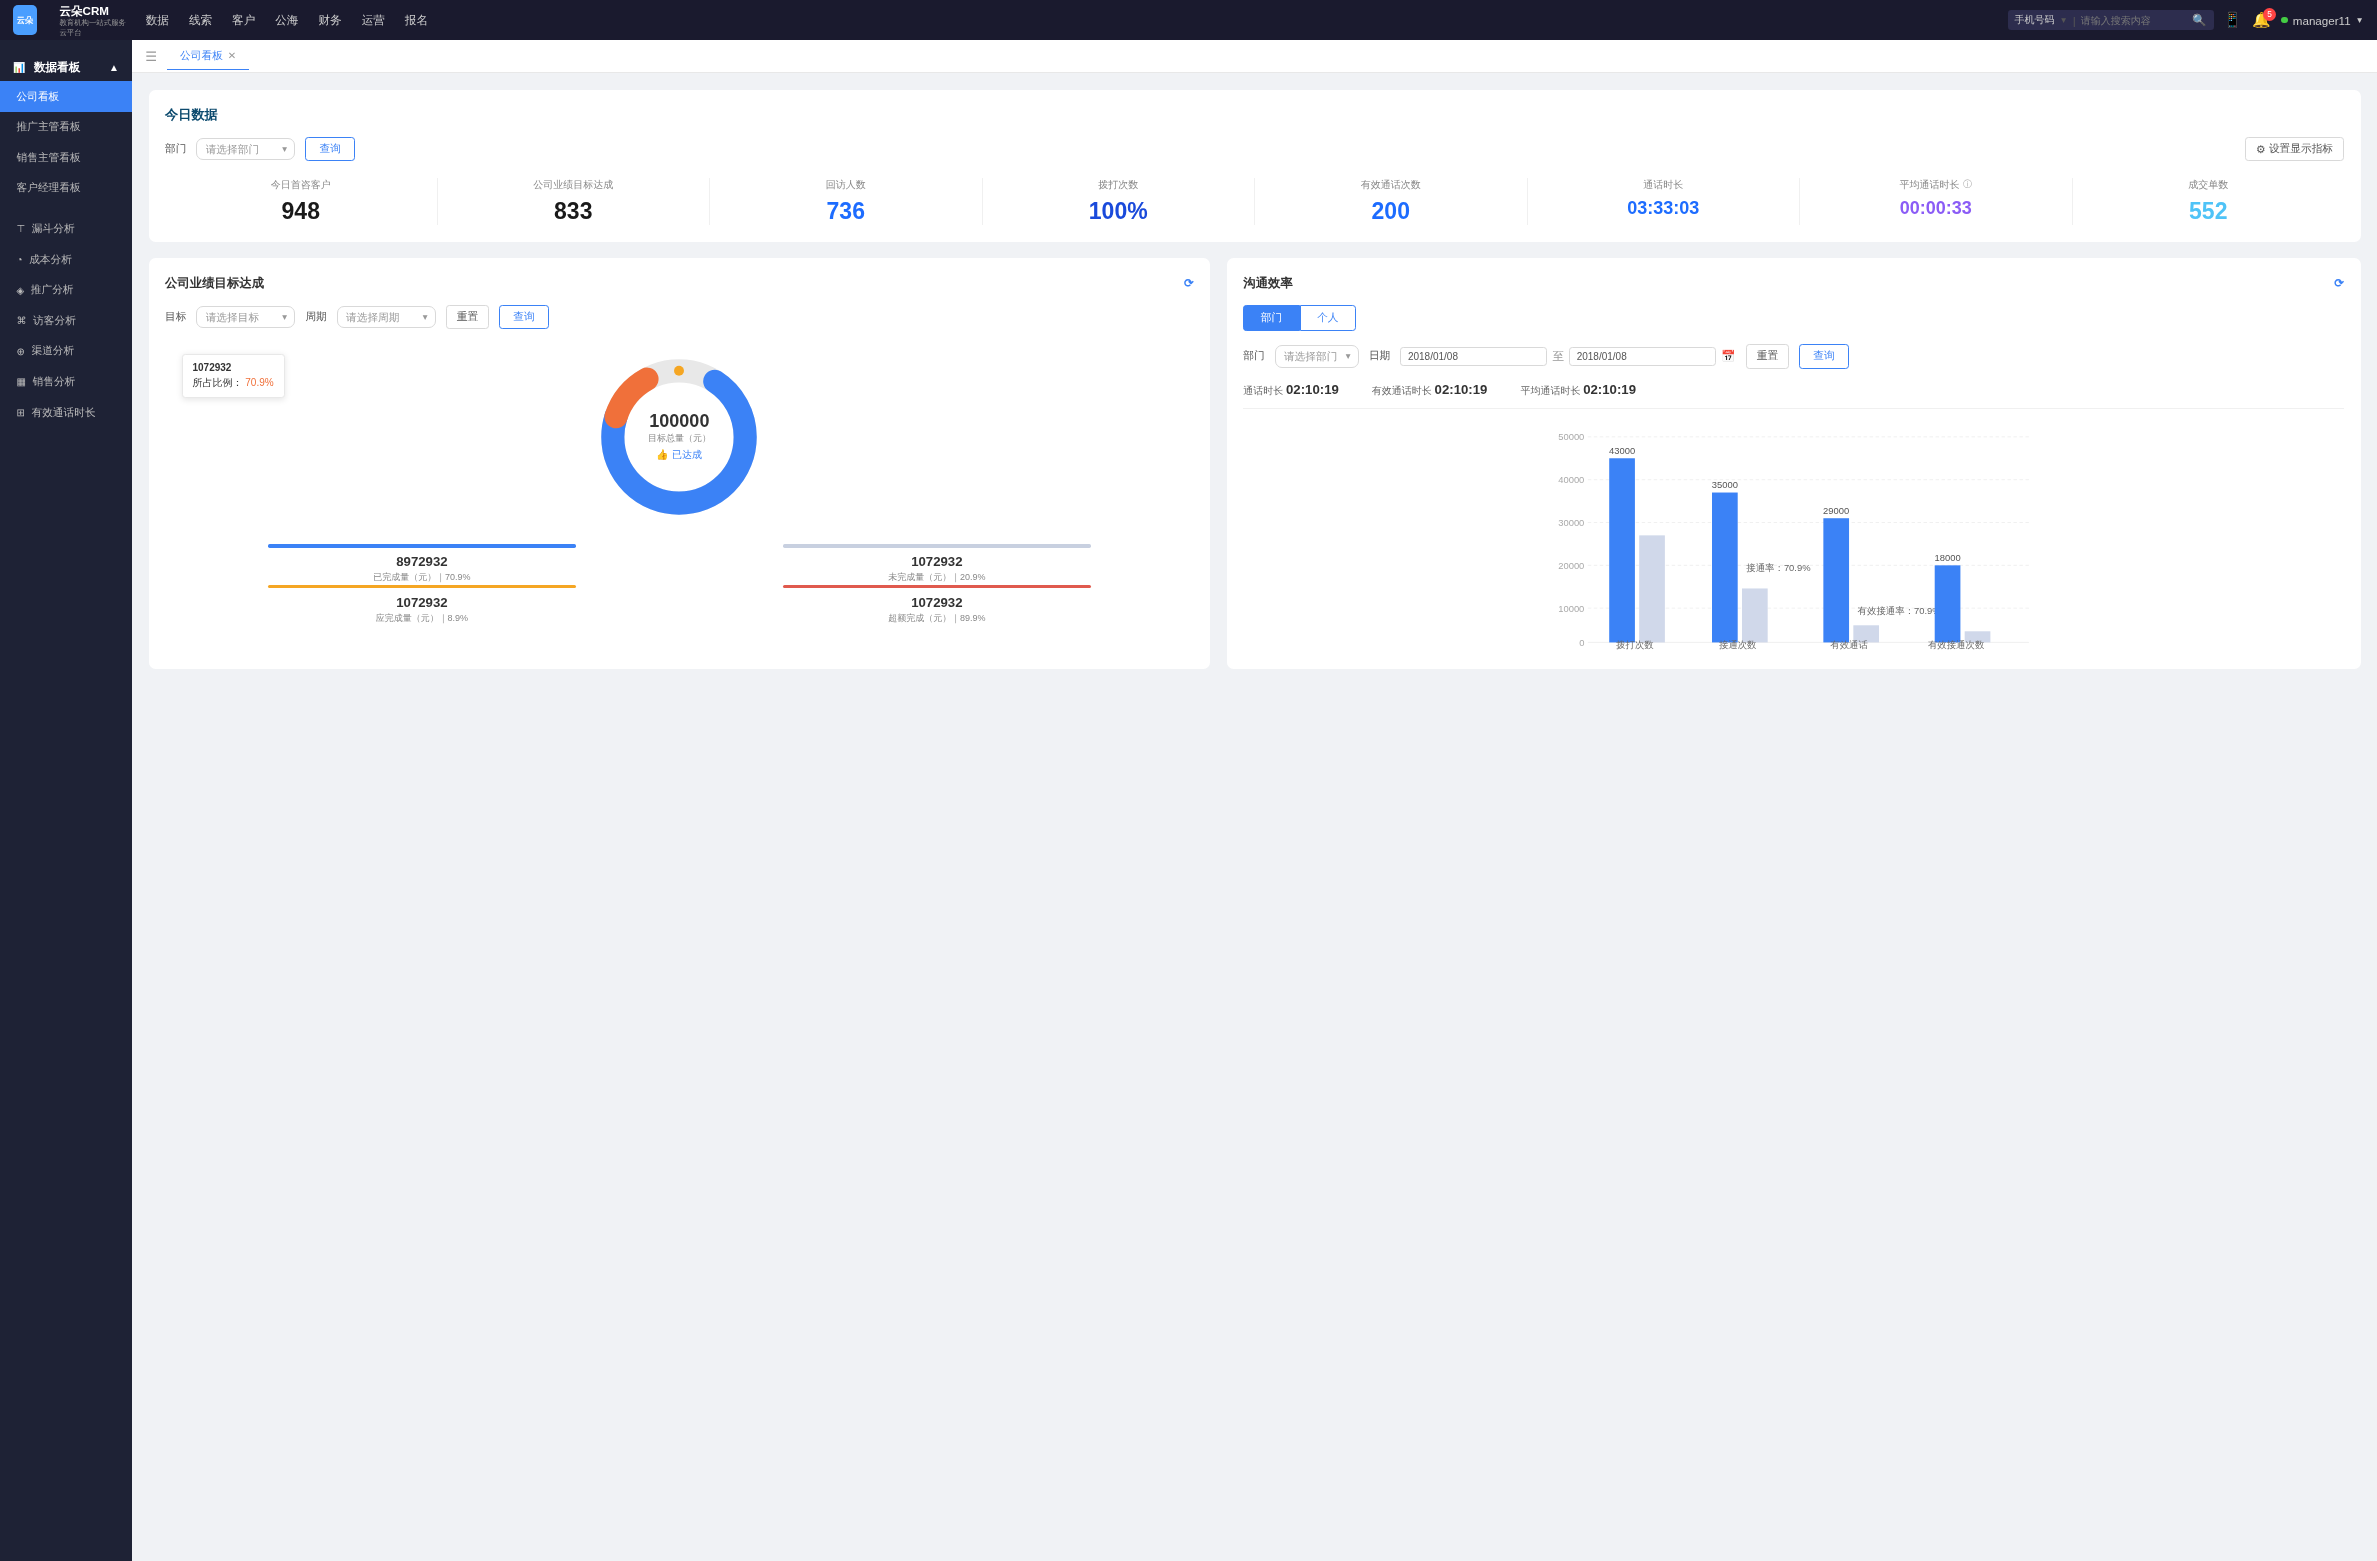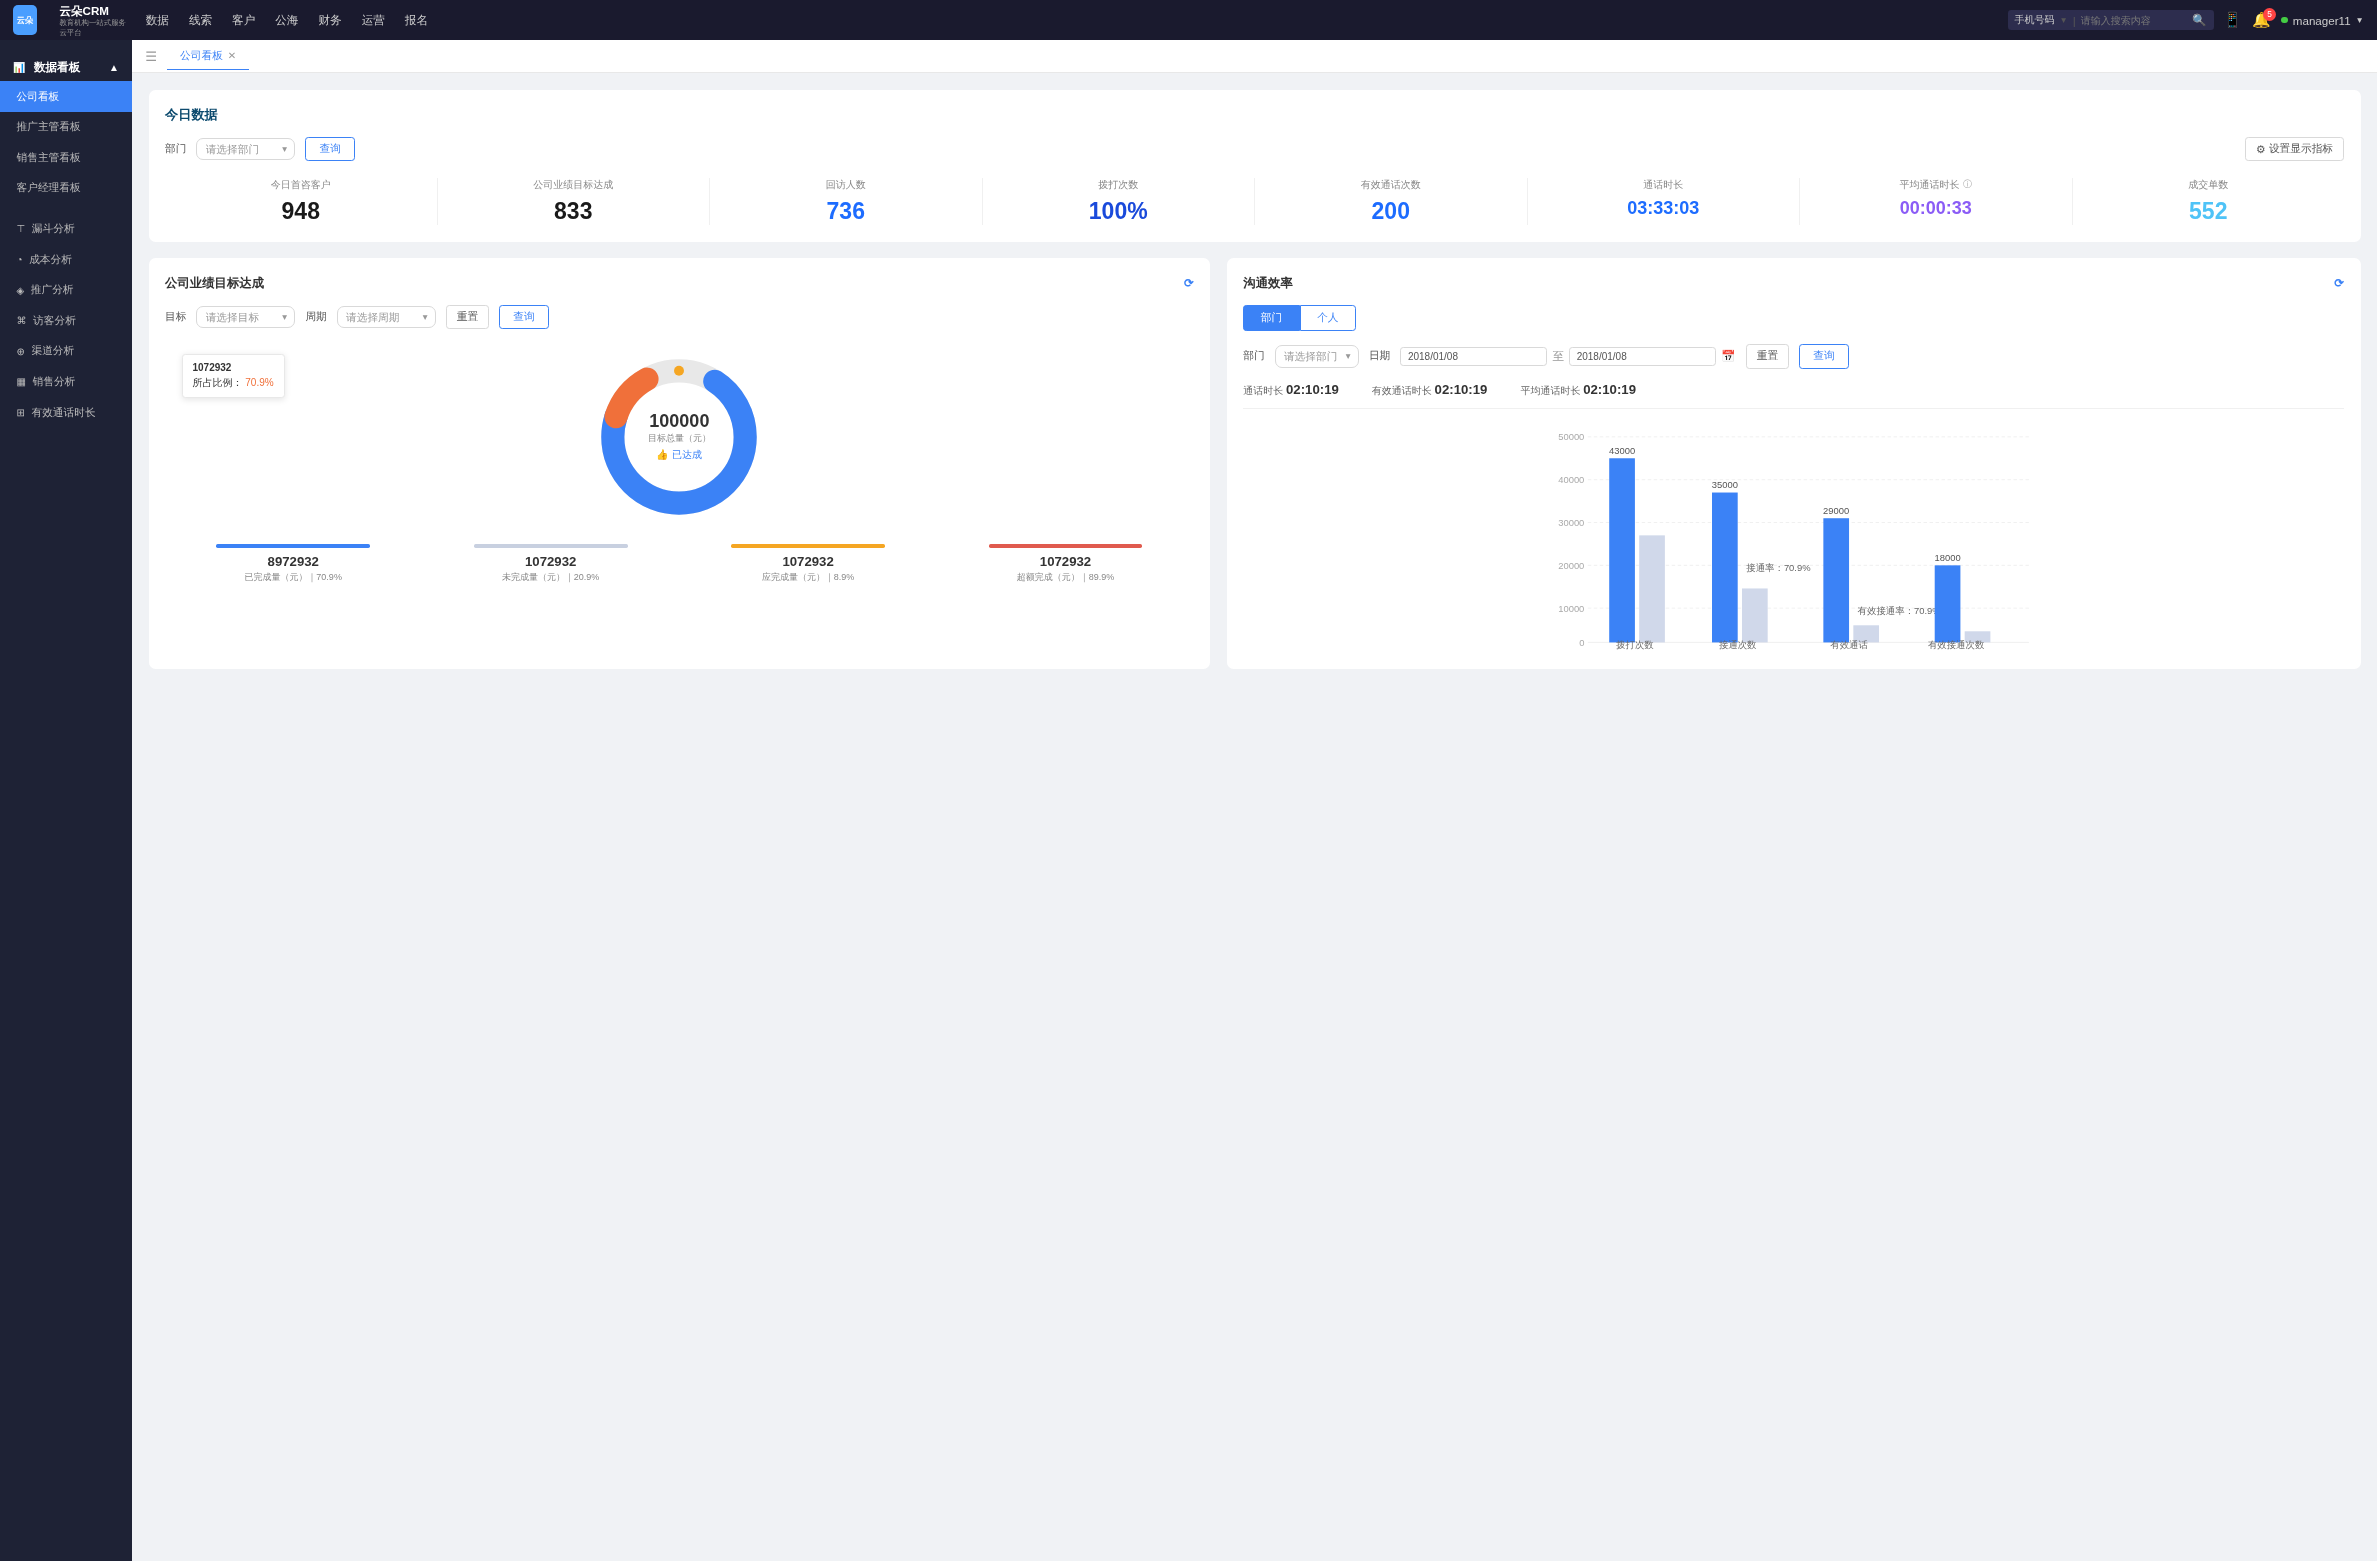--- a/index.html
+++ b/index.html
@@ -328,21 +328,21 @@
       position: absolute;
       text-align: center;
     }
     .donut-center-val { font-size: 18px; font-weight: bold; color: #333; }
     .donut-center-label { font-size: 9px; color: #888; }
     .donut-center-achieved { font-size: 10px; color: #3b82f6; margin-top: 3.3px; }
 
     
     .legend-grid {
       display: grid;
-      grid-template-columns: 1fr 1fr 1fr 1fr;
+      grid-template-columns: 1fr 1fr;
       gap: 1px;
       margin-top: 13.2px;
     }
     .legend-item { text-align: center; }
     .legend-bar-line {
       height: 3.3px;
       border-radius: 1.7px;
       width: 60%;
       margin: 0 auto 6.6px;
     }

